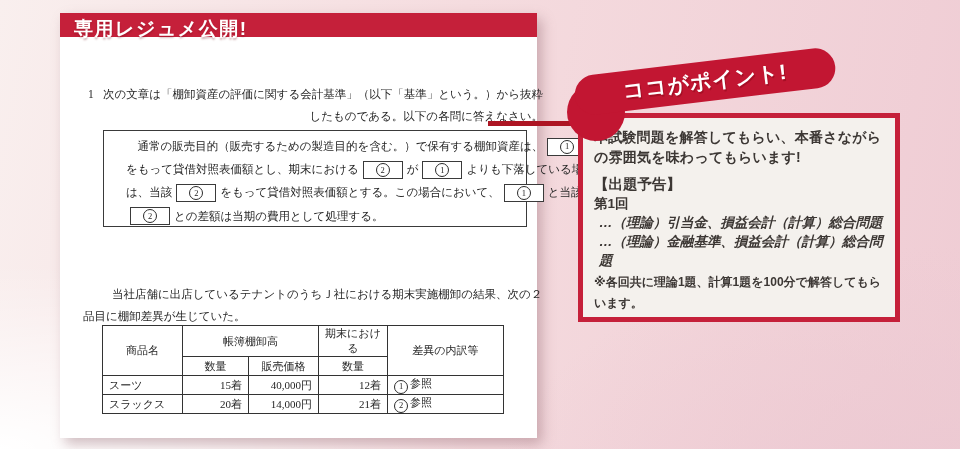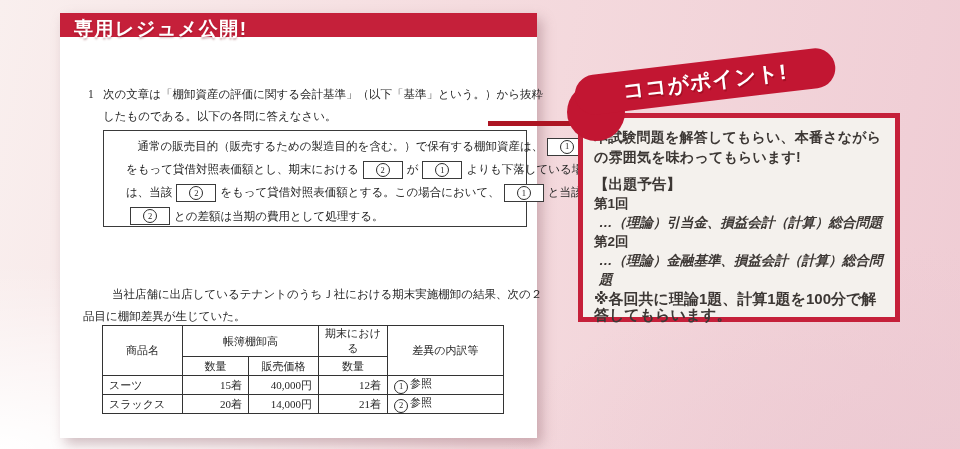--- a/index.html
+++ b/index.html
@@ -31,21 +31,21 @@
     padding-left:14px;letter-spacing:1.5px;
     text-shadow:0 2px 2px rgba(110,0,15,.30);
     font-family:"Liberation Sans","DejaVu Sans",sans-serif;
   }
   .serif{font-family:"Liberation Serif","DejaVu Serif",serif;color:var(--ink);}
   .q{
     position:absolute;left:28px;top:70px;width:455px;
     display:flex;font-size:11.5px;line-height:22px;
   }
   .q-num{width:15px;flex:0 0 15px;}
-  .q-text{flex:1;}
+  .q-text{flex:1;text-align:right;}
 
   .excerpt{
     position:absolute;left:43px;top:117px;width:424px;height:97px;
     box-sizing:border-box;border:1px solid #3a3a3a;
     padding:4px 10px 0 22px;font-size:11.5px;
   }
   .ex-line{height:23.2px;display:flex;align-items:center;white-space:nowrap;}
   .blank{
     display:inline-flex;align-items:center;justify-content:center;
     width:38px;height:16px;border:1px solid #3a3a3a;
@@ -102,21 +102,21 @@
   .callout{
     position:absolute;left:578px;top:113px;width:322px;height:209px;
     box-sizing:border-box;border:5px solid var(--red);
     background:#f4f1ed;padding:9px 11px 0 11px;
     color:var(--callout-ink);
   }
   .co-intro{font-weight:bold;font-size:14px;line-height:20px;letter-spacing:.2px;}
   .co-heading{font-weight:bold;font-size:14.5px;line-height:19px;margin-top:8px;}
   .co-item{font-weight:bold;font-size:13.5px;line-height:19px;}
   .co-item.indent{padding-left:5px;font-style:italic;}
-  .co-note{font-weight:bold;font-size:15px;line-height:16px;margin-top:2px;}
+  .co-note{font-weight:bold;font-size:12px;line-height:21px;margin-top:2px;}
 </style>
 </head>
 <body>
 
 <div class="stage">
 
   <div class="doc">
     <div class="doc-header">専用レジュメ公開!</div>
 
     <div class="q serif">
@@ -202,21 +202,20 @@
       </table>
   </div>
 
   <div class="connector"></div>
 
   <div class="callout">
     <div class="co-intro">本試験問題を解答してもらい、本番さながらの雰囲気を味わってもらいます!</div>
     <div class="co-heading">【出題予告】</div>
     <div class="co-item">第1回</div>
     <div class="co-item indent">…（理論）引当金、損益会計（計算）総合問題</div>
-    <div class="co-item">第2回</div>
     <div class="co-item indent">…（理論）金融基準、損益会計（計算）総合問題</div>
     <div class="co-note">※各回共に理論1題、計算1題を100分で解答してもらいます。</div>
   </div>
 
   <div class="blob"></div>
   <div class="ribbon">
     <span class="ribbon-label">ココがポイント!</span>
   </div>
 
 </div>

